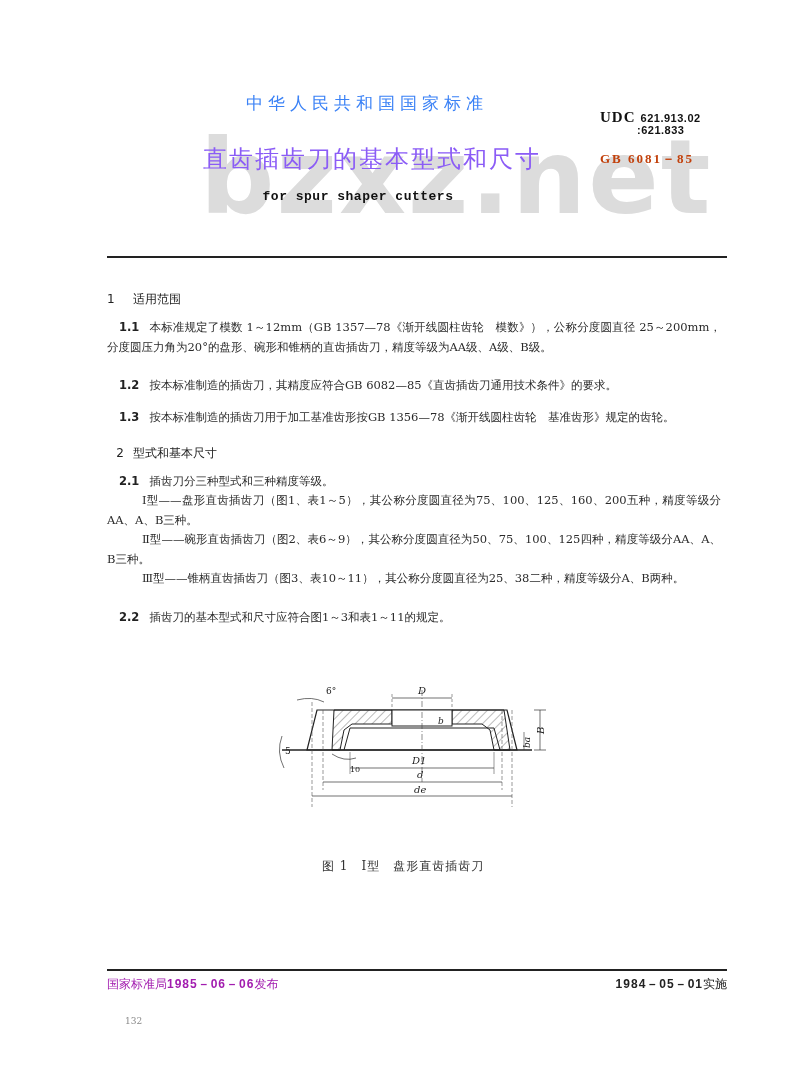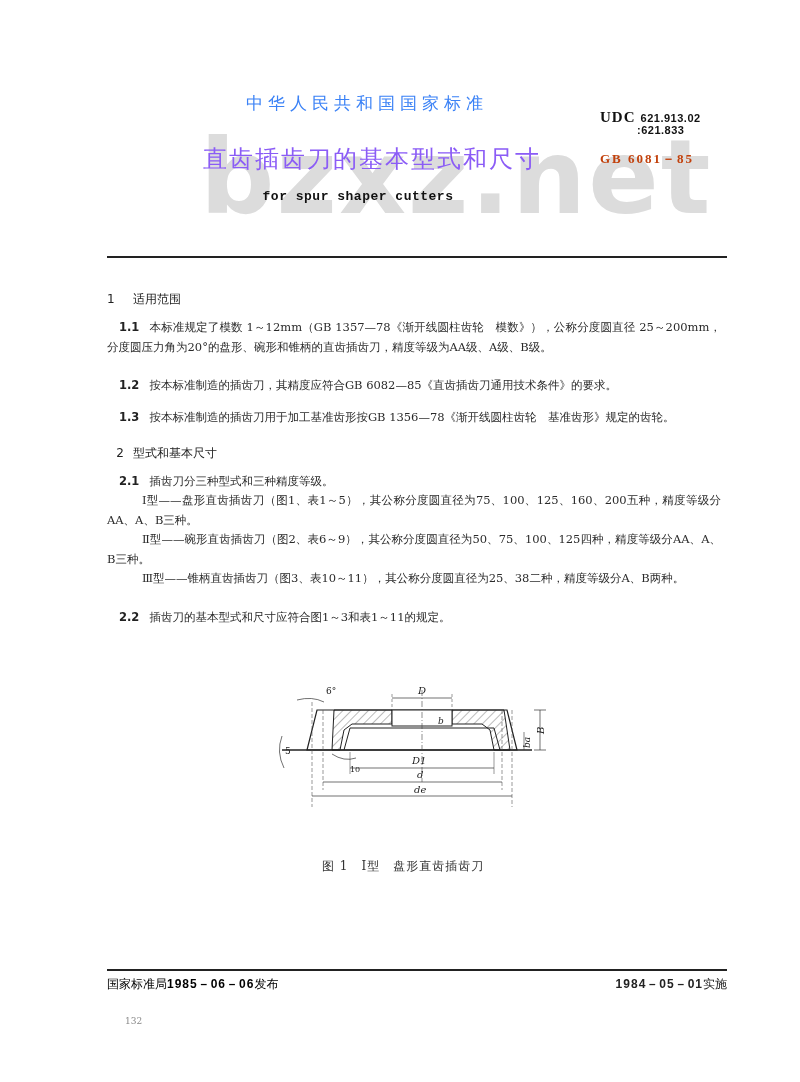--- a/index.html
+++ b/index.html
@@ -52,21 +52,21 @@
       text-align: justify;
     }
     .para .clause { font-family: "DejaVu Sans", sans-serif; font-weight: bold; color: #222; margin-right: 10px; }
     .indent { text-indent: 12px; }
     .indent2 { text-indent: 35px; }
     .figure { position: absolute; left: 262px; top: 672px; width: 300px; height: 140px; }
     .fig-caption {
       position: absolute; left: 322px; top: 826px; font-size: 12px; color: #333; letter-spacing: 1px; margin-top: 32px;
     }
     .footer-left {
-      position: absolute; left: 107px; top: 976px; font-size: 12px; color: #000000;
+      position: absolute; left: 107px; top: 976px; font-size: 12px; color: #a21caf;
       font-family: "DejaVu Sans", sans-serif;
     }
     .footer-left b, .footer-right b { font-family: "Liberation Sans", sans-serif; letter-spacing: 1px; }
     .footer-right {
       position: absolute; right: 73px; top: 976px; font-size: 12px; color: #222;
       font-family: "DejaVu Sans", sans-serif;
     }
     .page-no {
       position: absolute; left: 125px; top: 1016px; font-size: 9px; color: #888;
     }

